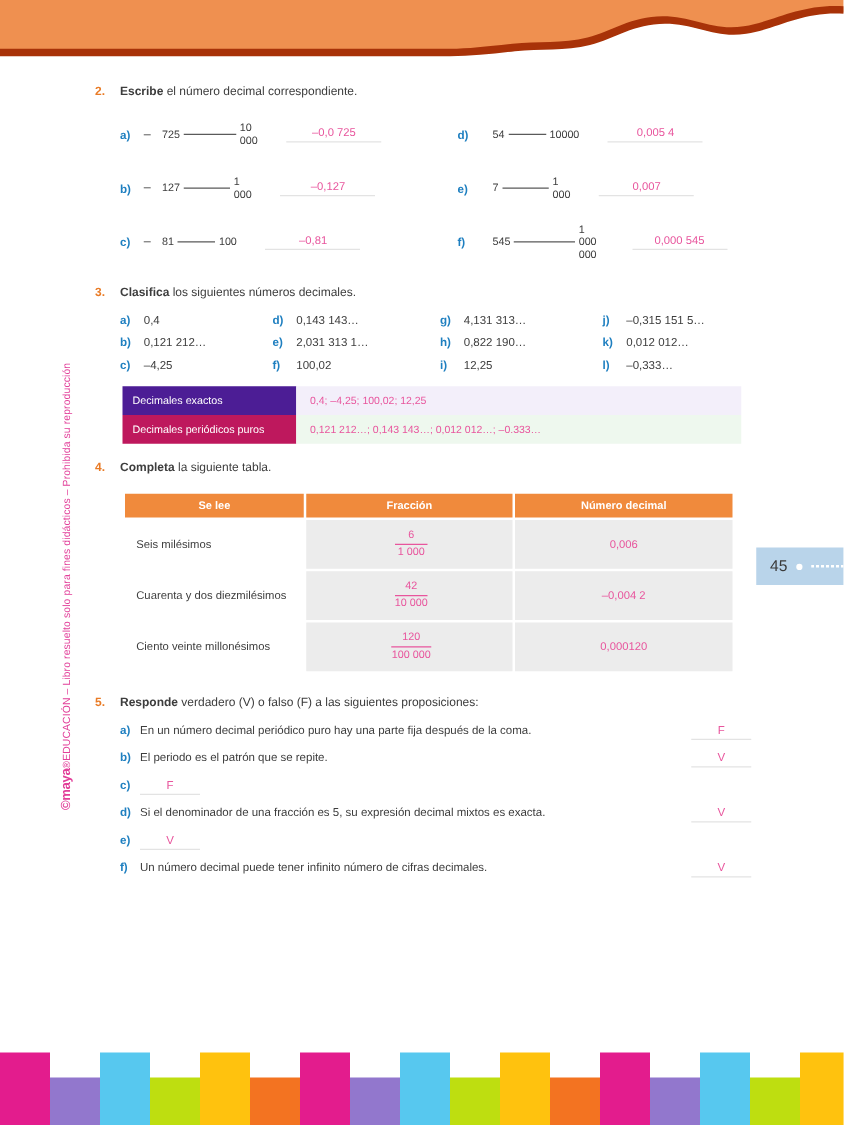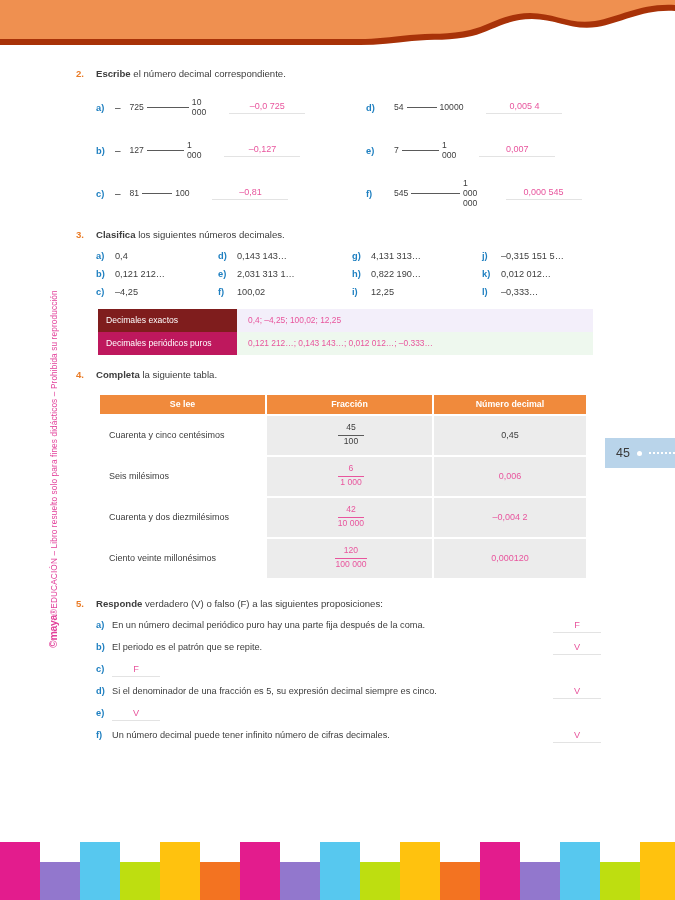--- a/index.html
+++ b/index.html
@@ -144,21 +144,21 @@
     border-collapse: collapse;
   }
   #class-table td { padding: 0; vertical-align: middle; height: 23px; }
   .ct-label {
     color: #fff; font-size: 8.6px; padding-left: 8px !important;
     width: 139px;
   }
   .ct-val {
     color: #e8559d; font-size: 8.4px; padding-left: 11px !important;
   }
-  .row-exact .ct-label { background: #7f1d1d; }
+  .row-exact .ct-label { background: #4c1d95; }
   .row-exact .ct-val   { background: #f3effa; }
   .row-puros .ct-label { background: #be185d; }
   .row-puros .ct-val   { background: #eef8ee; }
   .row-mixtos .ct-label{ background: #4dc7bc; }
   .row-mixtos .ct-val  { background: #edfaf8; }
 
   
   #ex4-table {
     margin-left: 22px; margin-top: 11px;
     width: 490px;
@@ -384,39 +384,25 @@
 
     <section class="exercise mt14">
       <div class="ex-head">
         <span class="ex-num">4.</span>
         <span class="ex-title"><b>Completa</b><span> la siguiente tabla.</span></span>
       </div>
 
       <table id="ex4-table">
         <tbody>
             <tr>
-          <th style="width:165px">Se lee</th>
+          <th style="width:143px">Se lee</th>
           <th style="width:165px">Fracción</th>
           <th>Número decimal</th>
         </tr>
 
-        <tr>
-          <td class="se-lee">Cuarenta y cinco centésimos</td>
-          <td>
-            <span class="fwrap">
-              <span class="msign"></span>
-              <span class="cellfrac">
-                <span>45</span>
-                <span class="bar-l"></span>
-                <span>100</span>
-              </span>
-            </span>
-          </td>
-          <td class="dec">0,45</td>
-        </tr>
 
         <tr>
           <td class="se-lee">Seis milésimos</td>
           <td>
             <span class="fwrap">
               <span class="msign pink"></span>
               <span class="cellfrac pink">
                 <span>6</span>
                 <span class="bar-l"></span>
                 <span>1 000</span>
@@ -476,21 +462,21 @@
           <span class="lt">b)</span>
           <span class="prop-text">El periodo es el patrón que se repite.</span>
           <span class="prop-ans">V</span>
         </div>
         <div class="prop-row">
           <span class="lt">c)</span>
           <span class="prop-ans">F</span>
         </div>
         <div class="prop-row">
           <span class="lt">d)</span>
-          <span class="prop-text">Si el denominador de una fracción es 5, su expresión decimal siempre es cinco.</span>
+          <span class="prop-text">Si el denominador de una fracción es 5, su expresión decimal mixtos es exacta.</span>
           <span class="prop-ans">V</span>
         </div>
         <div class="prop-row">
           <span class="lt">e)</span>
           <span class="prop-ans">V</span>
         </div>
         <div class="prop-row">
           <span class="lt">f)</span>
           <span class="prop-text">Un número decimal puede tener infinito número de cifras decimales.</span>
           <span class="prop-ans">V</span>

